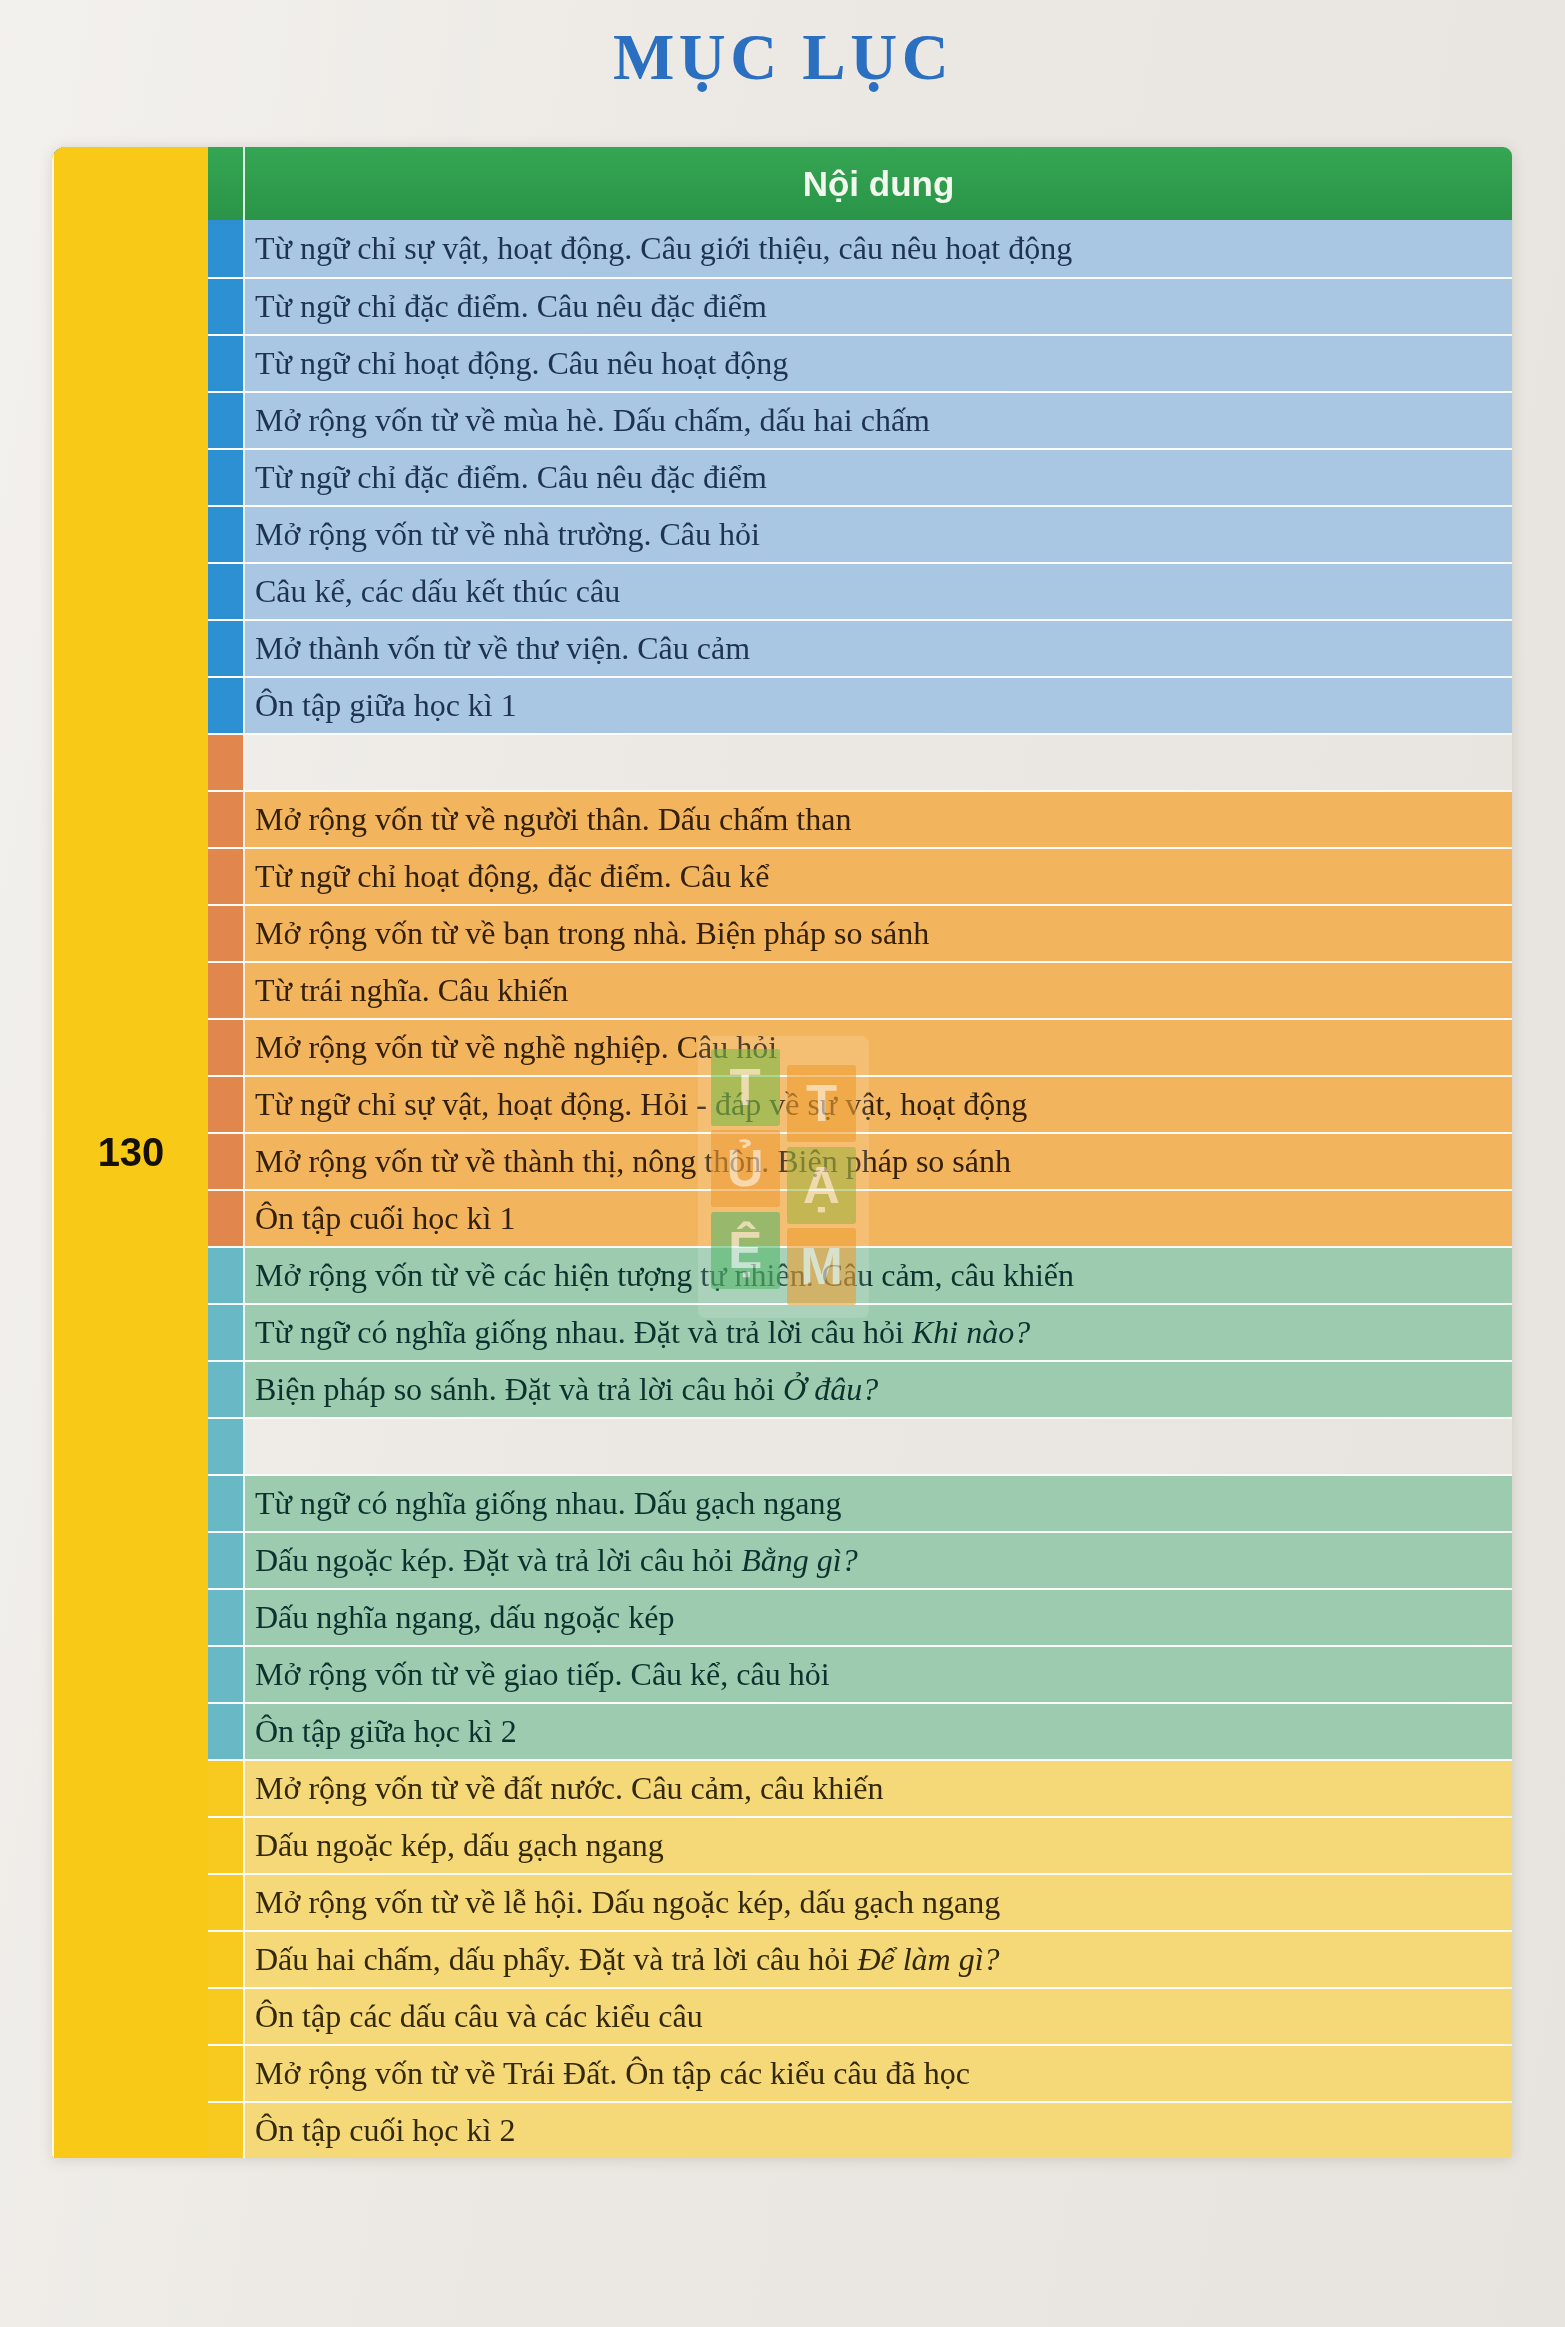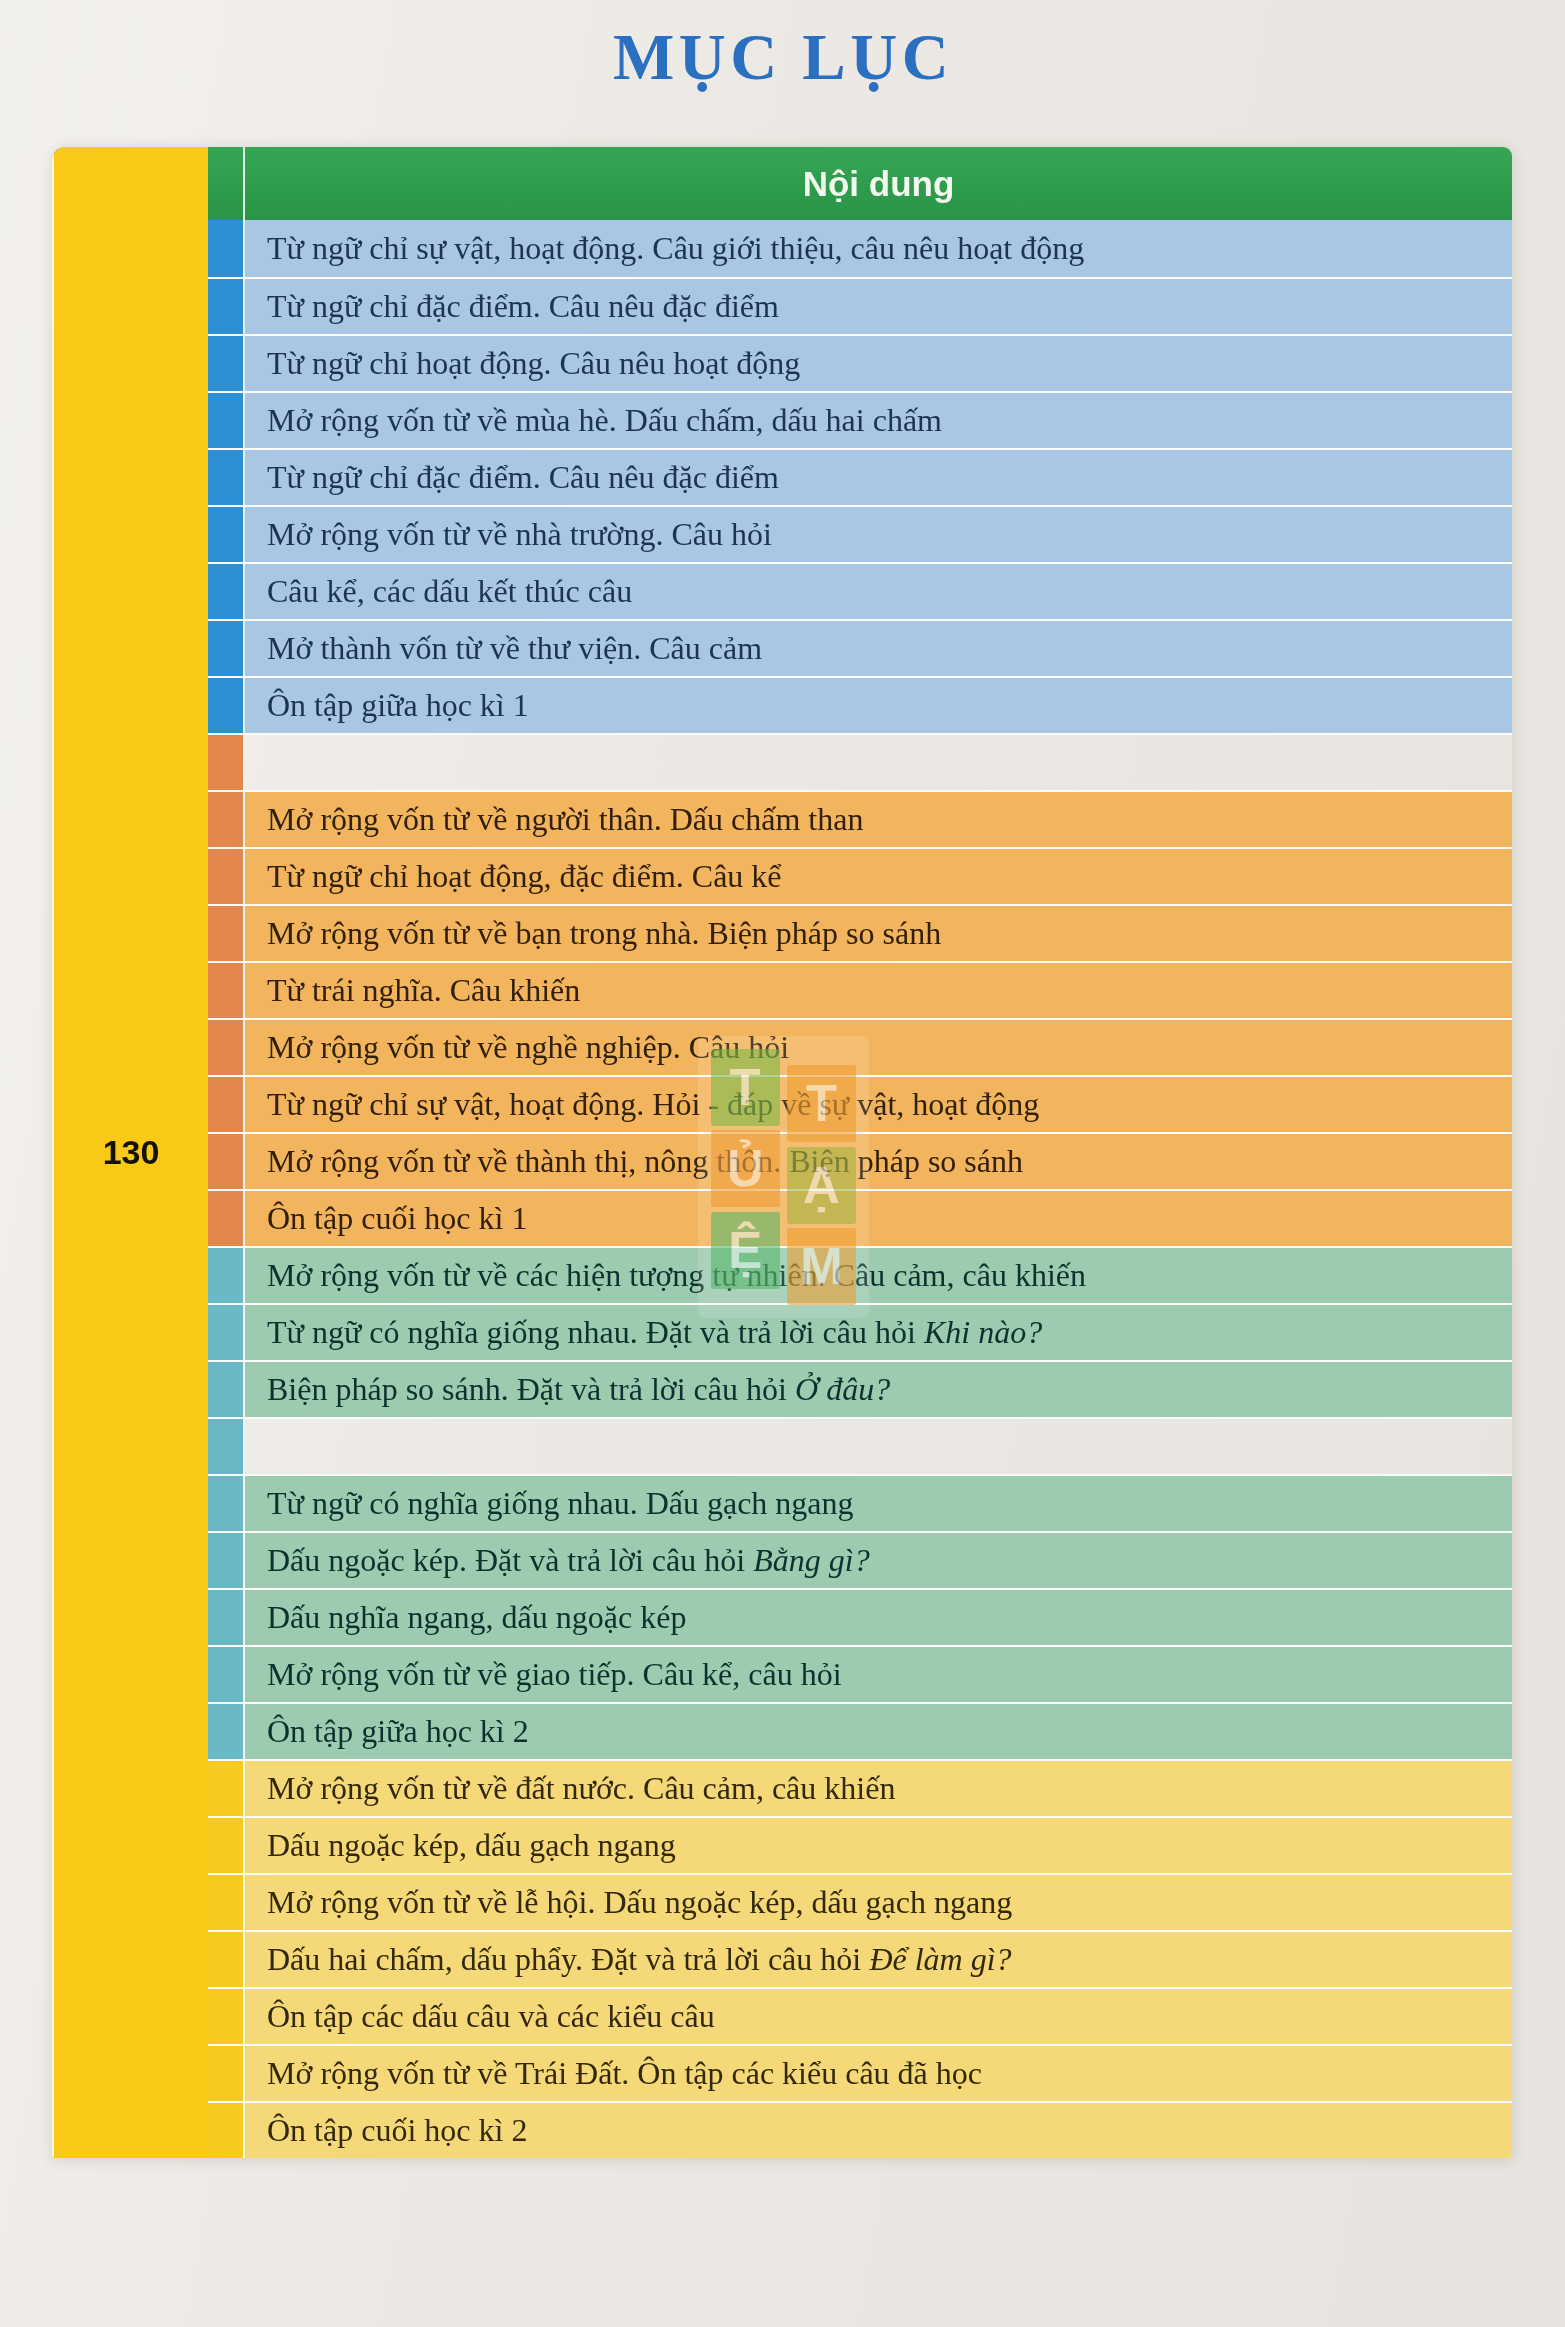--- a/index.html
+++ b/index.html
@@ -55,33 +55,33 @@
     color:var(--week-text);
     font-weight:bold;
     font-size:31px;
     border-right:2.7px solid rgba(255,255,255,.88);
   }
   .cell.content {
     flex:1;
     background:var(--cell-bg);
     color:var(--row-text);
     font-size:32px;
-    padding:0 9px 0 22px;
+    padding:0 9px 0 10px;
     white-space:nowrap;
     overflow:hidden;
   }
   .cell.content .it { font-style:italic; margin-left:8.2px; }
   .cell.page {
     width:156px;
     justify-content:center;
     background:var(--page-bg);
     color:var(--num-text);
     font-family:"Liberation Sans","DejaVu Sans",sans-serif;
     font-weight:bold;
-    font-size:34px;
+    font-size:40px;
     border-left:2.7px solid rgba(255,255,255,.88);
   }
 
   .watermark {
     position:absolute;
     left:698px; top:1036px;
     display:flex;
     gap:7.3px;
     padding:12.7px;
     background:rgba(255,255,255,.22);

